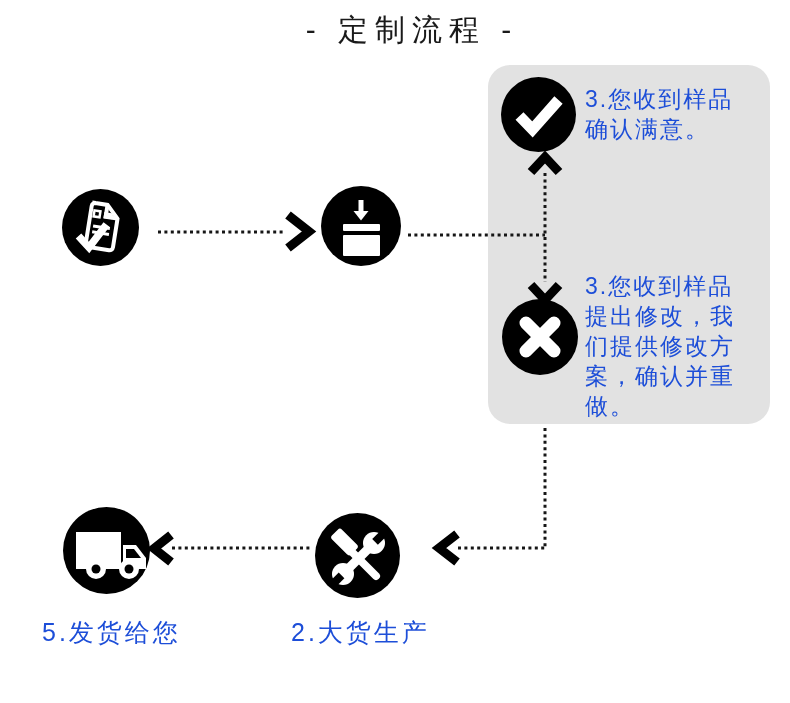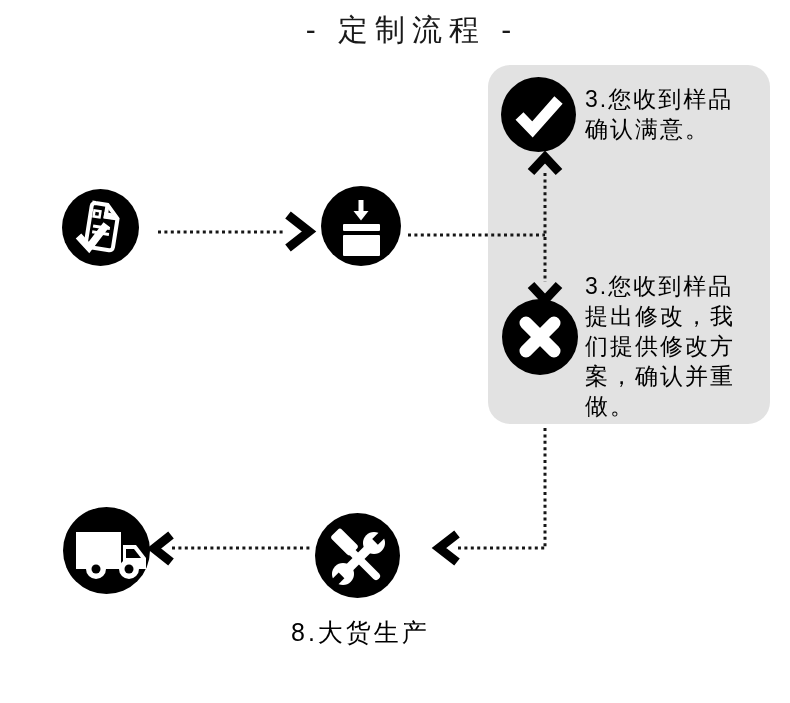--- a/index.html
+++ b/index.html
@@ -15,21 +15,21 @@
     position:absolute;left:488px;top:65px;width:282px;height:359px;
     background:#e2e2e2;border-radius:22px;z-index:1;
   }
   .connectors{position:absolute;left:0;top:0;width:790px;height:703px;z-index:2;}
   .dotline{stroke:#161616;stroke-width:3;stroke-dasharray:3 3.4;fill:none;}
   .chev{stroke:#000;stroke-width:9;fill:none;stroke-linejoin:miter;stroke-linecap:butt;}
   .icon-circle{position:absolute;z-index:3;}
   .icon-circle svg{display:block;width:100%;height:100%;}
   .label{
     position:absolute;z-index:3;font-weight:300;letter-spacing:2px;
-    white-space:pre-line;font-size:23px;line-height:31px;color:#000000;
+    white-space:pre-line;font-size:23px;line-height:31px;color:#1d4ed8;
   }
   .label.center{text-align:center;}
   .label.tight{line-height:30px;}
   .label.big{font-size:25px;letter-spacing:3px;white-space:nowrap;}
 </style>
 </head>
 <body>
 
 <div class="canvas">
 
@@ -101,28 +101,29 @@
       <circle cx="42.5" cy="42.5" r="42.5" fill="#000"></circle>
       <circle cx="59" cy="30" r="11" fill="#fff"></circle>
       <rect x="58" y="20" width="14" height="8" fill="#000" transform="rotate(-45 65 24)"></rect>
       <circle cx="28" cy="61" r="11" fill="#fff"></circle>
       <rect x="14.6" y="63.4" width="14" height="8" fill="#000" transform="rotate(-45 21.6 67.4)"></rect>
       <path d="M55 34 L32 57" stroke="#fff" stroke-width="9"></path>
       <rect x="16" y="22" width="27" height="14" rx="3" fill="#fff" transform="rotate(45 29.5 29)"></rect>
       <path d="M26 28 L61 63" stroke="#fff" stroke-width="8" stroke-linecap="round"></path>
     </svg>
   </div>
-  <div class="label big" style="left:291px;top:617px;">8.大货生产</div>
+  <div class="label big" style="left:291px;top:617px;">2.大货生产</div>
 
   <div class="icon-circle" style="left:63px;top:507px;width:87px;height:87px;">
     <svg viewBox="0 0 87 87">
       <circle cx="43.5" cy="43.5" r="43.5" fill="#000"></circle>
       <rect x="13" y="25" width="45" height="37" fill="#fff"></rect>
       <path d="M60 38 h13 l10 13 v11 h-23 z" fill="#fff"></path>
       <path d="M63 42 h8 l7 9 h-15 z" fill="#000"></path>
       <circle cx="33" cy="62" r="10" fill="#fff"></circle>
       <circle cx="33" cy="62" r="4.5" fill="#000"></circle>
       <circle cx="66" cy="62" r="10" fill="#fff"></circle>
       <circle cx="66" cy="62" r="4.5" fill="#000"></circle>
     </svg>
   </div>
+  <div class="label big" style="left:42px;top:617px;">5.发货给您</div>
 
 </div>
 
 </body></html>

